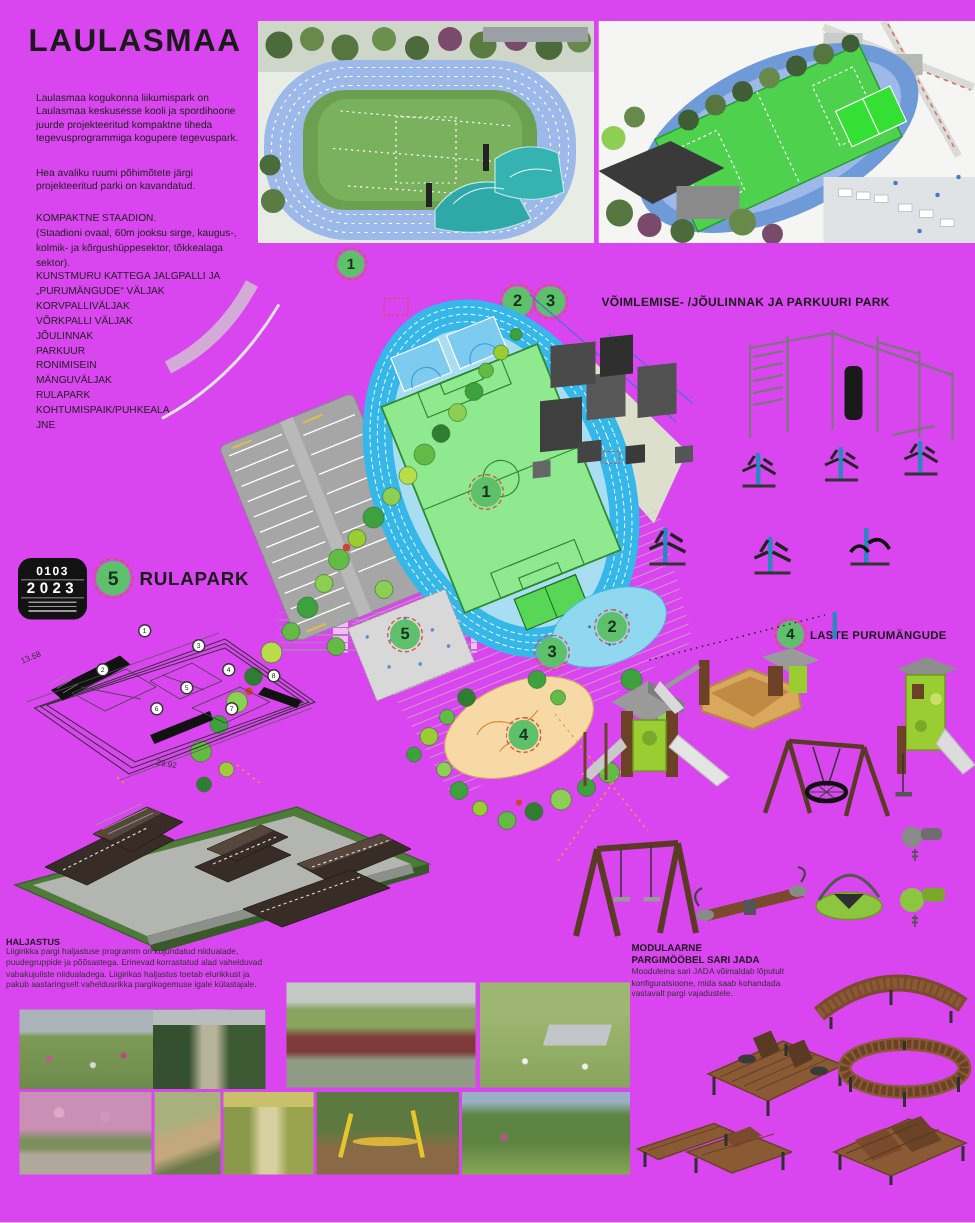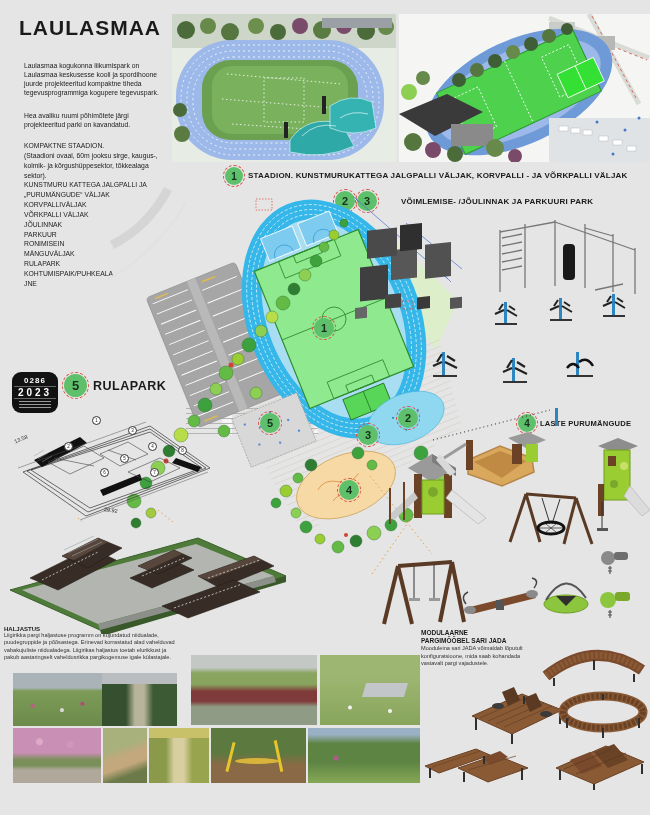--- a/index.html
+++ b/index.html
@@ -1,16 +1,16 @@
 <!DOCTYPE html>
 <html><head>
 <meta charset="utf-8">
 <style>
   html,body{margin:0;padding:0;background:#fff;}
-  .board{position:relative;width:650px;height:815px;background:#e5e5e5;overflow:hidden;
+  .board{position:relative;width:650px;height:815px;background:#d946ef;overflow:hidden;
          font-family:"Liberation Sans",sans-serif;color:#1a1a1a;}
   .abs{position:absolute;}
   
   .title{font-size:21px;font-weight:900;letter-spacing:1px;text-align:center;}
   .subtitle{font-size:12px;font-weight:800;letter-spacing:1.6px;text-align:center;margin-top:2px;}
   .body-p{font-size:6.8px;line-height:1.32;color:#222;}
   .feat{list-style:none;margin:0;padding:0;font-size:6.8px;line-height:1.45;color:#222;}
   
   .ccircle{background:#5fc06c;border-radius:50%;outline:1.5px dashed #d9544a;outline-offset:1px;
            color:#16321c;font-weight:800;display:flex;align-items:center;justify-content:center;}
@@ -158,31 +158,30 @@
     </g>
     <g fill="#4a78c8">
         <circle cx="198" cy="108" r="1.5"></circle>
         <circle cx="226" cy="116" r="1.5"></circle>
         <circle cx="240" cy="104" r="1.5"></circle>
         <circle cx="214" cy="140" r="1.5"></circle>
       </g>
   </svg>
 
   <div class="abs ccircle" style="left:225px;top:167px;width:18px;height:18px;font-size:10px;">1</div>
-  <div class="abs clabel" style="left:248px;top:171px;font-size:8px;">STAADION. KUNSTMURUKATTEGA JALGPALLI VÄLJAK, KORVPALLI - JA VÕRKPALLI VÄLJAK</div>
 
   <div class="abs ccircle" style="left:335px;top:191px;width:20px;height:20px;font-size:11px;">2</div>
   <div class="abs ccircle" style="left:357px;top:191px;width:20px;height:20px;font-size:11px;">3</div>
   <div class="abs clabel" style="left:383px;top:197px;font-size:8px;margin-left:18px;">VÕIMLEMISE- /JÕULINNAK JA PARKUURI PARK</div>
 
   <div class="abs ccircle" style="left:518px;top:414px;width:18px;height:18px;font-size:10px;">4</div>
   <div class="abs clabel" style="left:540px;top:419px;font-size:7.6px;">LASTE PURUMÄNGUDE</div>
 
   <div class="abs stamp" style="left:12px;top:372px;width:46px;height:41px;">
-    <div class="code">0286</div>
+    <div class="code">0103</div>
     <div class="year">2023</div>
     <div class="bars"></div>
   </div>
   <div class="abs ccircle" style="left:64px;top:374px;width:23px;height:23px;font-size:13px;">5</div>
   <div class="abs clabel" style="left:93px;top:379px;font-size:12.5px;font-weight:900;letter-spacing:.5px;">RULAPARK</div>
   <div class="abs tinybars" style="left:186px;top:408px;width:132px;height:27px;"></div>
 
   <svg class="abs" style="left:106px;top:183px;" width="358" height="382">
     <defs>
       <pattern id="hatch" width="6" height="6" patternUnits="userSpaceOnUse" patternTransform="rotate(68)">

